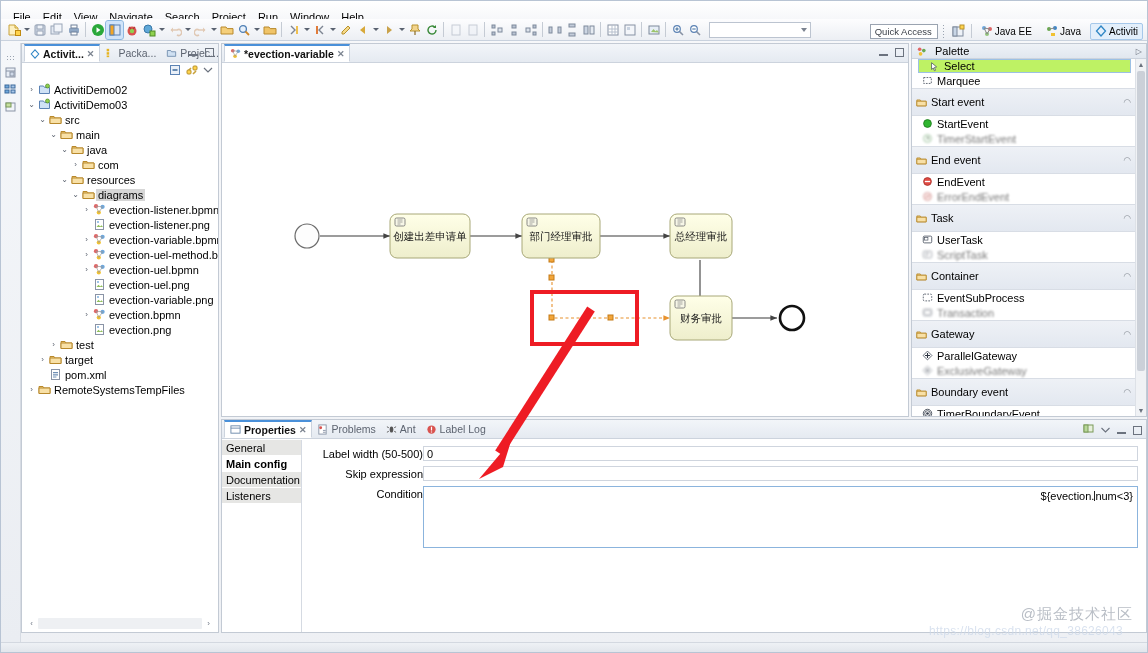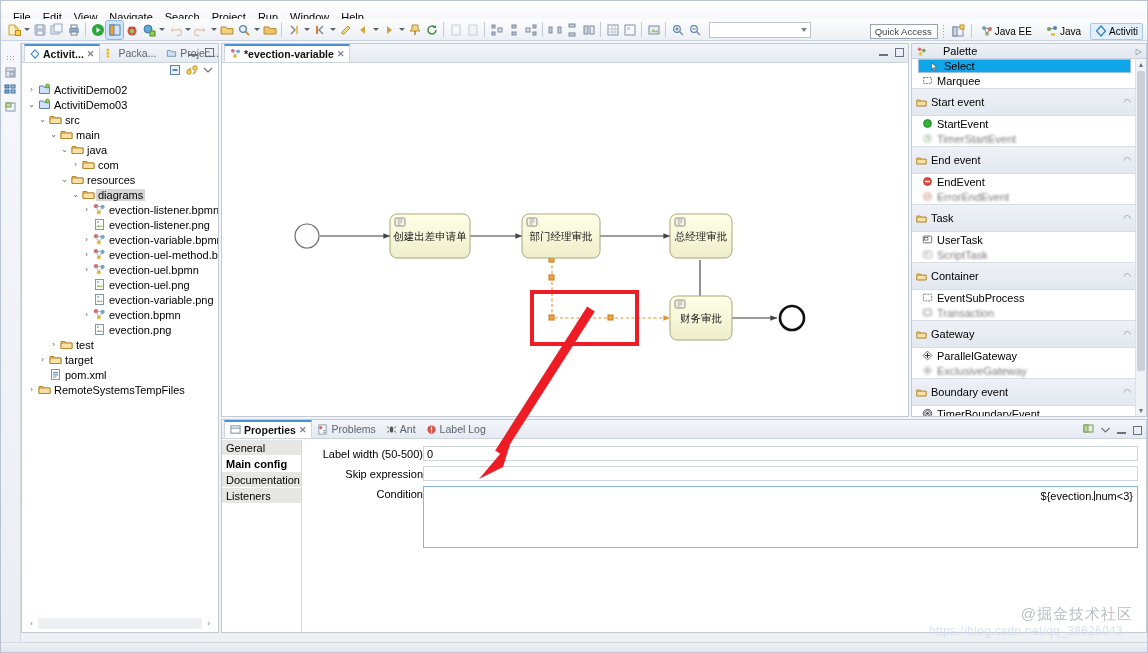--- a/index.html
+++ b/index.html
@@ -121,39 +121,39 @@
 
   
   #editor { left: 220px; top: 42px; width: 688px; height: 374px; }
   .canvas { position: absolute; top: 20px; left: 0; right: 0; bottom: 0;
       background: #fff; overflow: hidden; }
 
   
   #palette { left: 910px; top: 42px; width: 236px; height: 374px; }
   .pal-head { height: 15px; background: linear-gradient(#eef2f7, #e1e7ef);
       border-bottom: 1px solid #ccd3dd; display: flex; align-items: center;
-      padding: 0 4px; font-size: 11px; gap: 16px; text-align: center; }
+      padding: 0 4px; font-size: 11px; gap: 8px; text-align: center; }
   .pal-head .arrow { margin-left: auto; font-size: 8px; color: #6b727e; }
   .pal-body { position: absolute; top: 15px; left: 0; right: 0; bottom: 0;
       background: #fff; overflow: hidden; }
   .pal-scroll { position: absolute; right: 0; top: 0; bottom: 0; width: 11px;
       background: #f0f2f5; border-left: 1px solid #dde1e7; }
   .pal-scroll .sa { height: 11px; display: flex; align-items: center;
       justify-content: center; font-size: 7px; color: #6b727e; }
   .pal-scroll .st { position: absolute; top: 12px; left: 1px; right: 1px;
       height: 300px; background: #cbd0d8; border-radius: 2px; }
   .pal-inner { position: absolute; left: 0; right: 11px; top: 0; bottom: 0; }
   .pal-group { height: 28px; background: linear-gradient(#eef1f6, #e3e8f0);
       border-top: 1px solid #d8dde5; border-bottom: 1px solid #d8dde5;
       display: flex; align-items: center; padding: 0 4px; gap: 4px;
       font-size: 11px; }
   .pal-group .pin { margin-left: auto; font-size: 9px; color: #8a9098; }
   .pal-item { height: 15px; display: flex; align-items: center; gap: 4px;
       padding-left: 10px; font-size: 11px; }
-  .pal-item.sel { background: #0ea5e9; border: 1px solid #9cc0e4;
+  .pal-item.sel { background: #bef264; border: 1px solid #9cc0e4;
       margin: 0 4px 0 6px; height: 14px; }
   .pal-item.blur { filter: blur(1.1px); opacity: .55; }
 
   
   #props { left: 220px; top: 418px; width: 926px; height: 214px; }
   .prop-left { position: absolute; left: 0; top: 20px; width: 80px; bottom: 0;
       background: #fff; border-right: 1px solid #d5dae2; }
   .prop-tab { height: 15px; background: #e6e6e4; margin-bottom: 1px;
       display: flex; align-items: center; padding-left: 4px; font-size: 11px; }
   .prop-tab.active { background: #fff; font-weight: bold; }

